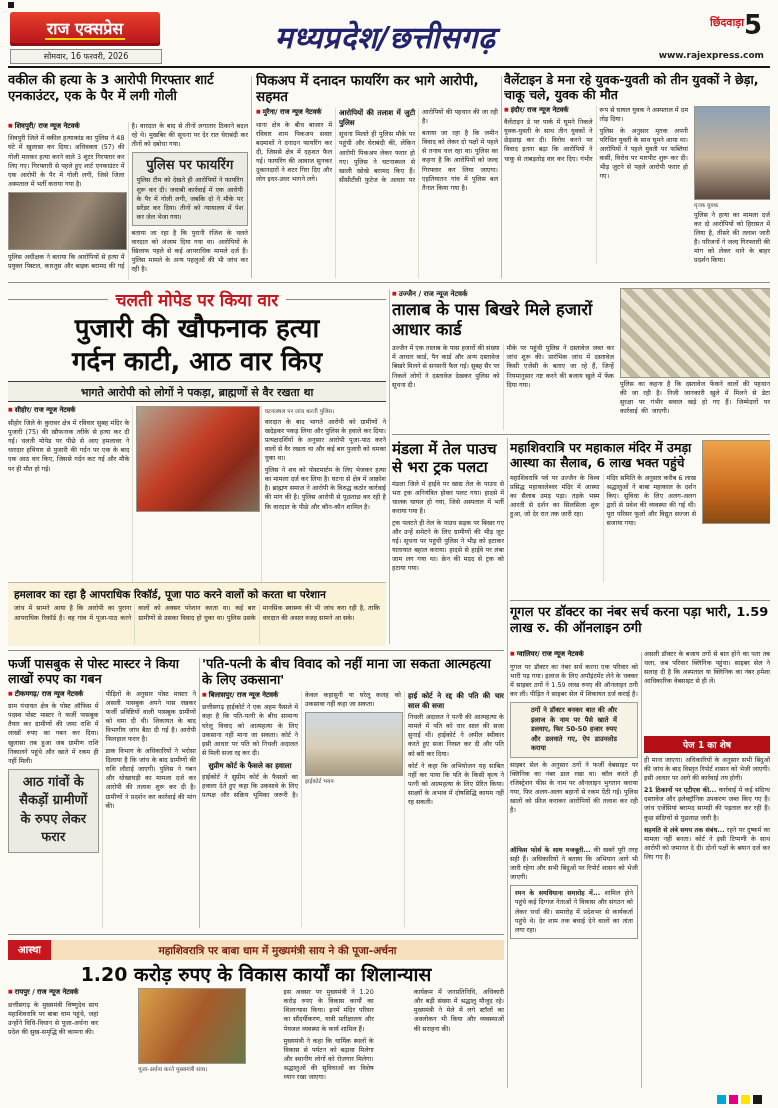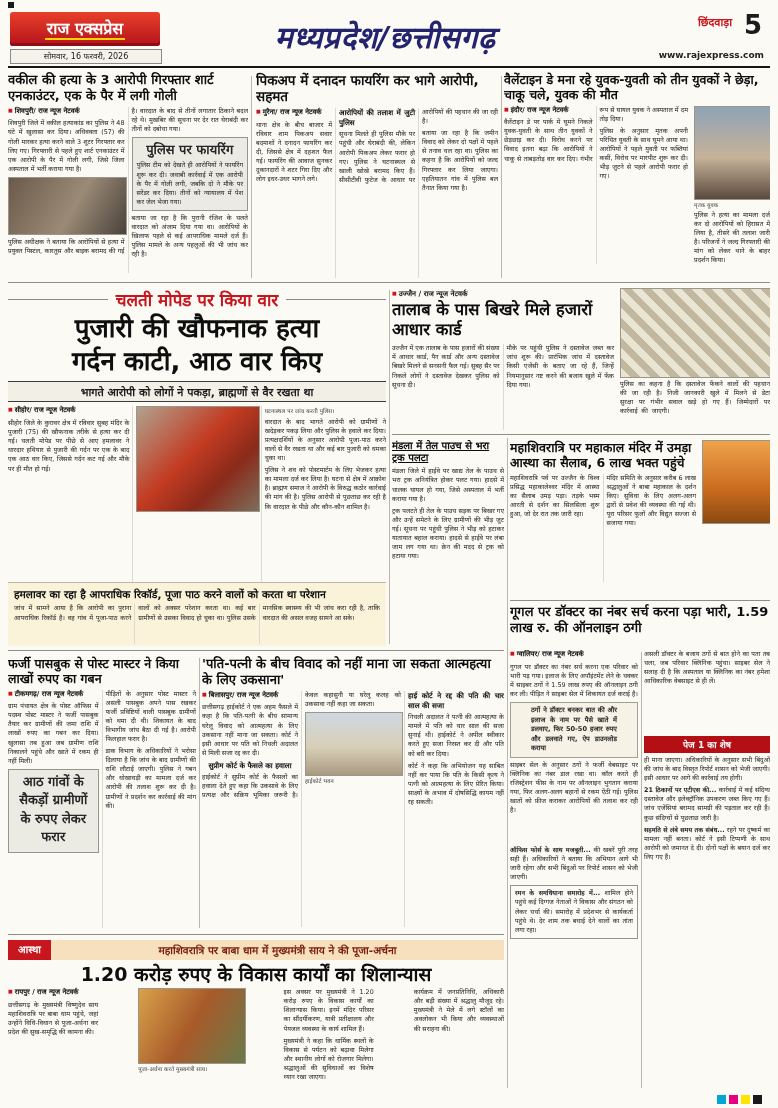--- a/index.html
+++ b/index.html
@@ -65,27 +65,27 @@
 
 <div class="page">
 
   <div class="mark" style="left:8px;top:2px;width:6px;height:6px;background:#1a1a1a;"></div>
 
   <div class="abs logo" style="left:10px;top:12px;width:150px;height:34px;">
     <span>राज एक्सप्रेस</span>
   </div>
   <div class="abs datestrip" style="left:10px;top:49px;width:150px;height:13px;">सोमवार, 16 फरवरी, 2026</div>
   <div class="abs masthead" style="left:170px;top:16px;width:430px;">मध्यप्रदेश/छत्तीसगढ़</div>
-  <div class="abs edition" style="right:46px;top:14px;width:80px;">छिंदवाड़ा</div>
+  <div class="abs edition" style="right:34px;top:14px;width:80px;">छिंदवाड़ा</div>
   <div class="abs pagenum" style="right:16px;top:12px;width:26px;">5</div>
   <div class="abs website" style="right:14px;top:50px;width:120px;">www.rajexpress.com</div>
   <div class="abs hrule bold" style="left:8px;top:66px;width:762px;"></div>
 
   <div class="abs art" style="left:8px;top:72px;width:240px;height:208px;">
-    <div class="hl" style="font-size:13px;margin-bottom:3px;">वकील की हत्या के 3 आरोपी गिरफ्तार शार्ट एनकाउंटर, एक के पैर में लगी गोली</div>
+    <div class="hl" style="font-size:13px;margin-bottom:18px;">वकील की हत्या के 3 आरोपी गिरफ्तार शार्ट एनकाउंटर, एक के पैर में लगी गोली</div>
     <div class="body-text cols2" style="height:166px;">
       <p class="dateline">शिवपुरी/ राज न्यूज नेटवर्क</p>
       <p>शिवपुरी जिले में वकील हत्याकांड का पुलिस ने 48 घंटे में खुलासा कर दिया। अधिवक्ता (57) की गोली मारकर हत्या करने वाले 3 शूटर गिरफ्तार कर लिए गए। गिरफ्तारी से पहले हुए शार्ट एनकाउंटर में एक आरोपी के पैर में गोली लगी, जिसे जिला अस्पताल में भर्ती कराया गया है।</p>
       <div class="photo ph-crime"></div>
       <p style="margin-top:3px;">पुलिस अधीक्षक ने बताया कि आरोपियों से हत्या में प्रयुक्त पिस्टल, कारतूस और बाइक बरामद की गई है। वारदात के बाद से तीनों लगातार ठिकाने बदल रहे थे। मुखबिर की सूचना पर देर रात घेराबंदी कर तीनों को दबोचा गया।</p>
       <div class="graybox">
         <span class="gt">पुलिस पर फायरिंग</span>
         <span>पुलिस टीम को देखते ही आरोपियों ने फायरिंग शुरू कर दी। जवाबी कार्रवाई में एक आरोपी के पैर में गोली लगी, जबकि दो ने मौके पर सरेंडर कर दिया। तीनों को न्यायालय में पेश कर जेल भेजा गया।</span>
       </div>
       <p>बताया जा रहा है कि पुरानी रंजिश के चलते वारदात को अंजाम दिया गया था। आरोपियों के खिलाफ पहले से कई आपराधिक मामले दर्ज हैं। पुलिस मामले के अन्य पहलुओं की भी जांच कर रही है।</p>
@@ -155,21 +155,21 @@
       <div style="width:150px;font-family:Liberation Mono, monospace;">
         <div class="photo ph-cards"></div>
         <div class="body-text" style="margin-top:2px;">पुलिस का कहना है कि दस्तावेज फेंकने वालों की पहचान की जा रही है। निजी जानकारी खुले में मिलने से डेटा सुरक्षा पर गंभीर सवाल खड़े हो गए हैं। जिम्मेदारों पर कार्रवाई की जाएगी।</div>
       </div>
     </div>
   </div>
 
   <div class="abs hrule" style="left:392px;top:434px;width:378px;"></div>
 
   <div class="abs art" style="left:392px;top:440px;width:112px;height:206px;">
-    <div class="hl" style="font-size:10px;margin-bottom:3px;text-decoration:underline;">मंडला में तेल पाउच से भरा ट्रक पलटा</div>
+    <div class="hl" style="font-size:15px;margin-bottom:3px;">मंडला में तेल पाउच से भरा ट्रक पलटा</div>
     <div class="body-text" style="height:182px;">
       <p>मंडला जिले में हाईवे पर खाद्य तेल के पाउच से भरा ट्रक अनियंत्रित होकर पलट गया। हादसे में चालक घायल हो गया, जिसे अस्पताल में भर्ती कराया गया है।</p>
       <p>ट्रक पलटते ही तेल के पाउच सड़क पर बिखर गए और उन्हें समेटने के लिए ग्रामीणों की भीड़ जुट गई। सूचना पर पहुंची पुलिस ने भीड़ को हटाकर यातायात बहाल कराया। हादसे से हाईवे पर लंबा जाम लग गया था। क्रेन की मदद से ट्रक को हटाया गया।</p>
     </div>
   </div>
 
   <div class="abs art" style="left:510px;top:440px;width:260px;height:158px;">
     <div class="flexrow">
       <div style="flex:1;">
         <div class="hl" style="font-size:12.5px;margin-bottom:3px;">महाशिवरात्रि पर महाकाल मंदिर में उमड़ा आस्था का सैलाब, 6 लाख भक्त पहुंचे</div>

